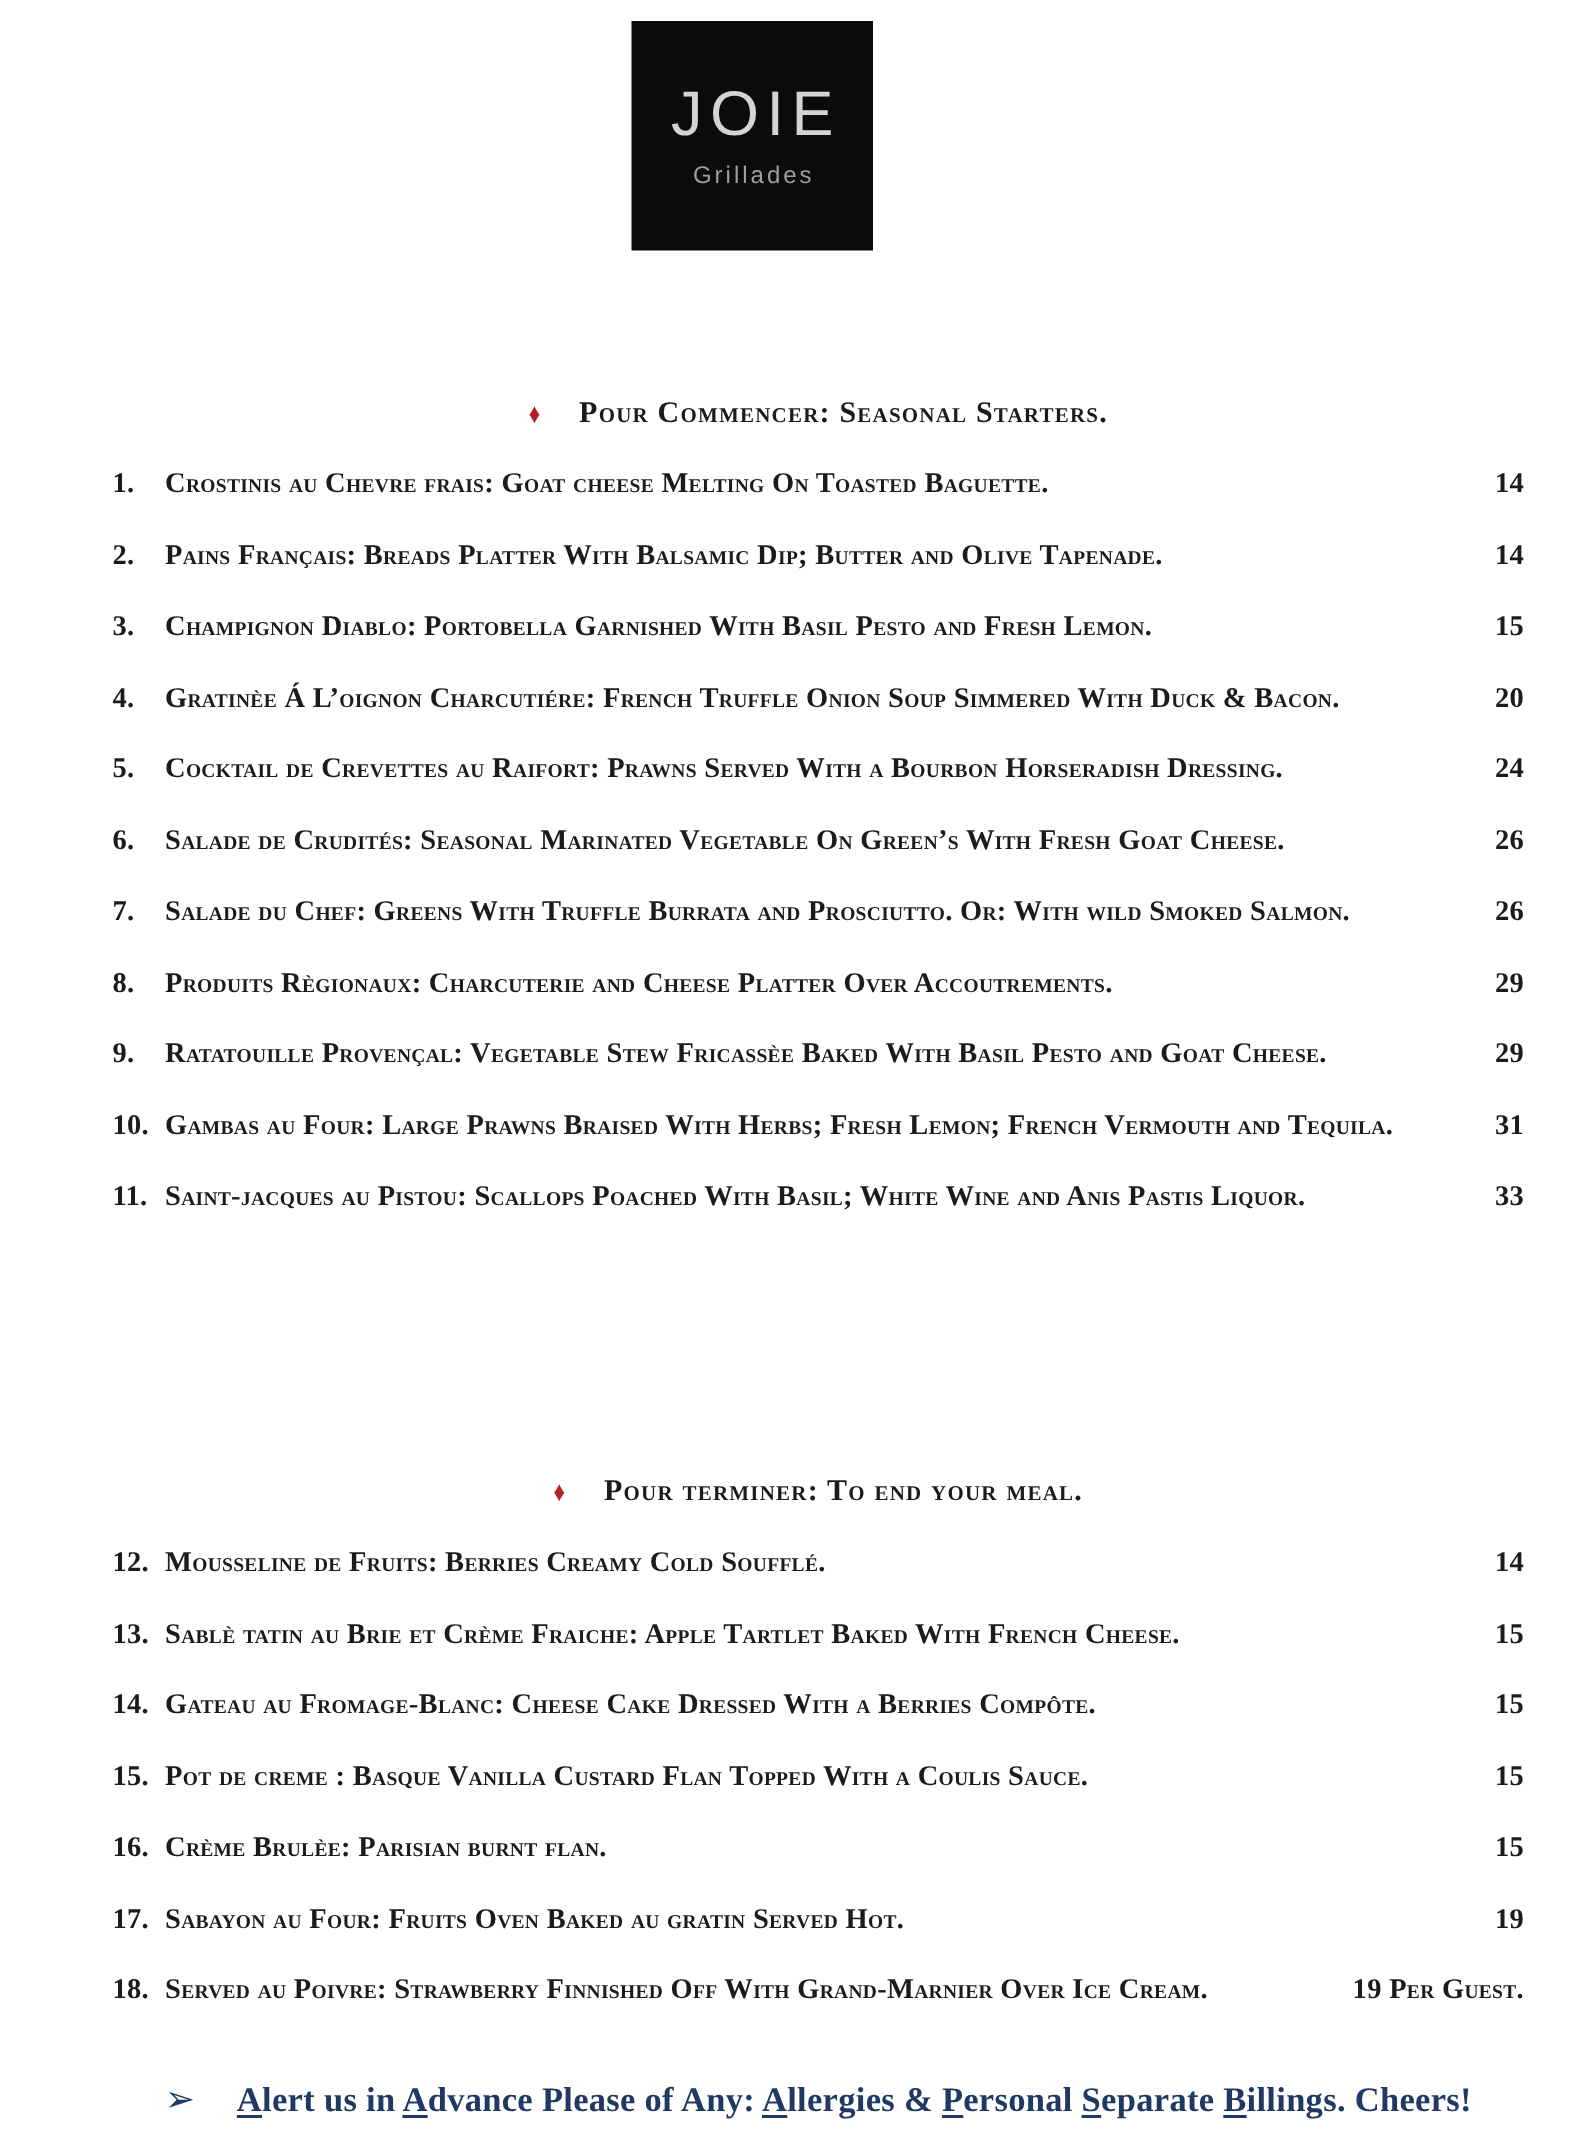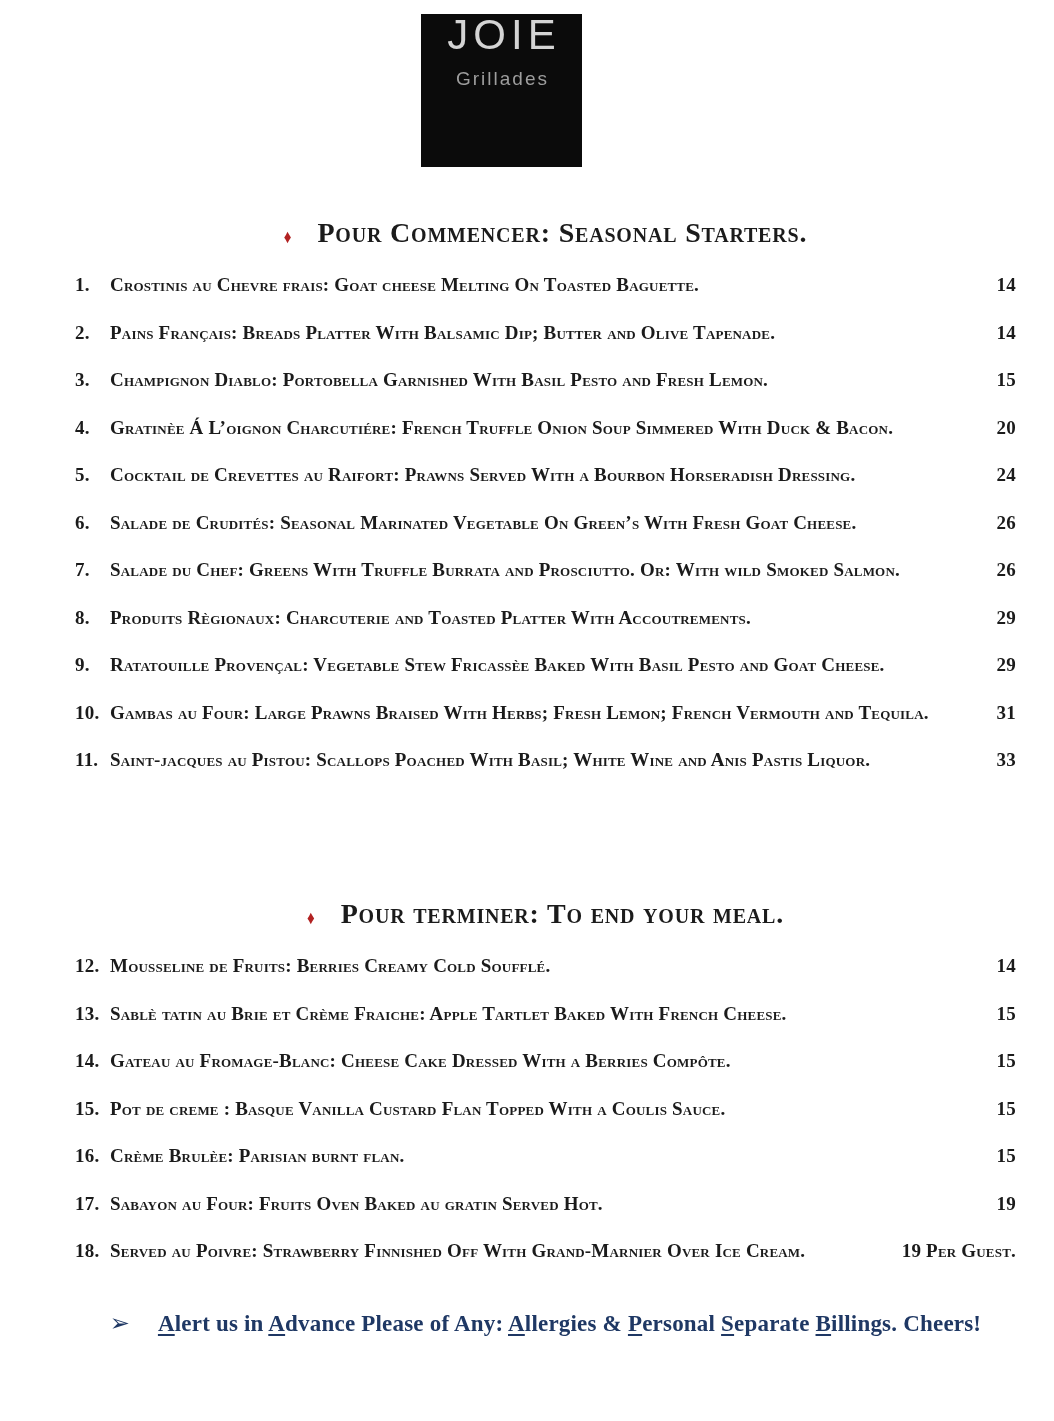--- a/index.html
+++ b/index.html
@@ -21,34 +21,35 @@
   }
   
   .logo-box {
     margin: 14px 0 0 421px;
     width: 161px;
     height: 153px;
     background: var(--logo-bg, #0b0b0b);
     display: flex;
     flex-direction: column;
     align-items: center;
+    justify-content: center;
   }
   .logo-title {
     font-family: "Liberation Sans", sans-serif;
     font-weight: 400;
     font-size: 42px;
     letter-spacing: 5px;
     color: var(--logo-title, #d4d4d4);
     line-height: 1;
     margin-left: 5px; 
   }
   .logo-subtitle {
     font-family: "Liberation Sans", sans-serif;
     font-weight: 400;
-    font-size: 19px;
+    font-size: 16px;
     letter-spacing: 2px;
     color: var(--logo-subtitle, #9e9e9e);
     margin-top: 12px;
     margin-left: 2px;
   }
   
   .content {
     padding: 0 38px 0 75px;
   }
   .section-heading {
@@ -61,23 +62,24 @@
   .section-heading.second { margin-top: 128px; }
   .diamond {
     color: var(--accent-red, #b22222);
     font-size: 15px;
     transform: scaleY(1.25);
     display: inline-block;
   }
   .section-title {
     font-variant: small-caps;
     font-weight: bold;
-    font-size: 28px;
+    font-size: 20px;
     letter-spacing: 0.8px;
     color: var(--ink, #1b1b1b);
+    margin-top: 47px;
   }
   .items {
     margin-top: 26px;
   }
   .item {
     display: flex;
     align-items: baseline;
     font-weight: bold;
     font-variant: small-caps;
     font-size: 19px;
@@ -170,21 +172,21 @@
           <span class="item-text">Salade de Crudités: Seasonal Marinated Vegetable On Green’s With Fresh Goat Cheese.</span>
           <span class="item-price">26</span>
         </div>
         <div class="item">
           <span class="item-num">7.</span>
           <span class="item-text">Salade du Chef: Greens With Truffle Burrata and Prosciutto. Or: With wild Smoked Salmon.</span>
           <span class="item-price">26</span>
         </div>
         <div class="item">
           <span class="item-num">8.</span>
-          <span class="item-text">Produits Règionaux: Charcuterie and Toasted Platter With Accoutrements.</span>
+          <span class="item-text">Produits Règionaux: Charcuterie and Cheese Platter Over Accoutrements.</span>
           <span class="item-price">29</span>
         </div>
         <div class="item">
           <span class="item-num">9.</span>
           <span class="item-text">Ratatouille Provençal: Vegetable Stew Fricassèe Baked With Basil Pesto and Goat Cheese.</span>
           <span class="item-price">29</span>
         </div>
         <div class="item">
           <span class="item-num">10.</span>
           <span class="item-text">Gambas au Four: Large Prawns Braised With Herbs; Fresh Lemon; French Vermouth and Tequila.</span>

